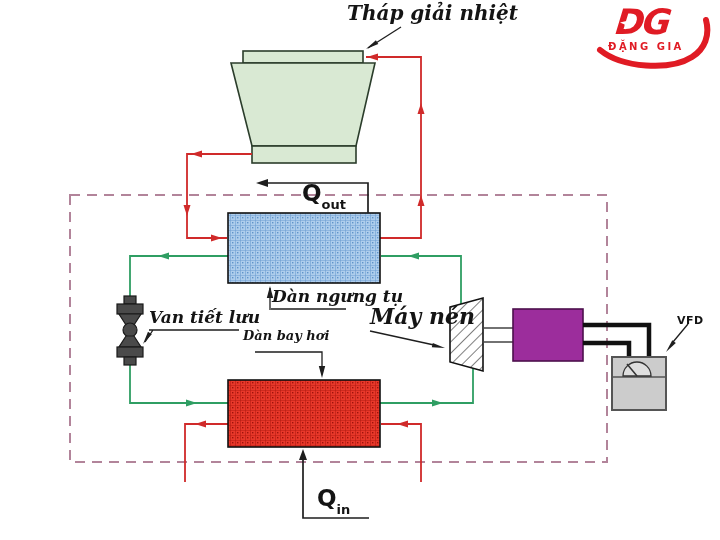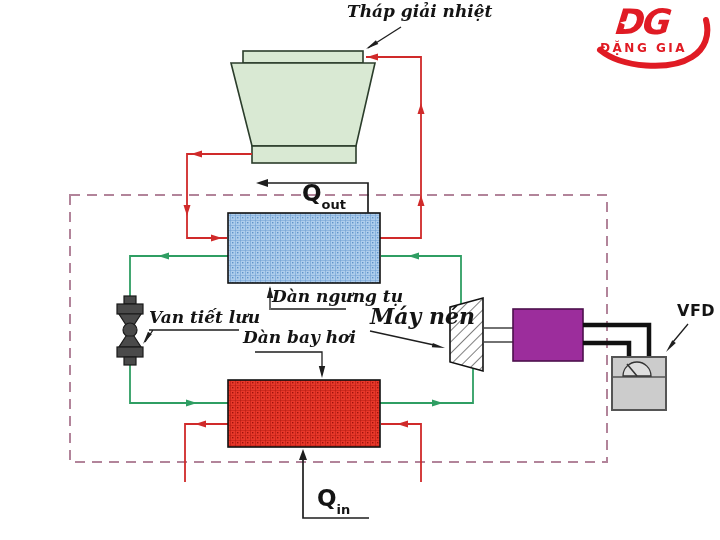--- a/index.html
+++ b/index.html
@@ -3,35 +3,35 @@
 <meta charset="utf-8">
 <style>
   html,body{margin:0;padding:0;background:#ffffff;}
   #stage{position:relative;width:720px;height:540px;background:#ffffff;overflow:hidden;
          font-family:"DejaVu Sans",sans-serif;}
   .abs{position:absolute;}
   .dlabel{font-family:"DejaVu Serif",serif;font-style:italic;font-weight:700;color:#141414;
           white-space:nowrap;line-height:1;}
   .qlabel{font-family:"DejaVu Sans",sans-serif;font-weight:700;color:#141414;white-space:nowrap;line-height:1;}
   .qlabel sub{font-size:13px;font-weight:700;position:relative;top:2px;left:0px;margin-top:36px;}
-  #tower-label{left:347px;top:3px;font-size:17px;}
+  #tower-label{left:347px;top:3px;font-size:20px;}
   #cond-label{left:272px;top:288px;font-size:17px;}
   #valve-label{left:149px;top:309px;font-size:17px;}
-  #evap-label{left:243px;top:329px;font-size:17px;}
+  #evap-label{left:243px;top:329px;font-size:13px;}
   #comp-label{left:370px;top:305px;font-size:22px;}
-  #vfd-label{left:677px;top:303px;font-size:16px;letter-spacing:.5px;}
+  #vfd-label{left:677px;top:315px;font-size:11px;letter-spacing:.5px;}
   #qout-label{left:302px;top:182px;font-size:23px;}
   #qin-label{left:317px;top:487px;font-size:23px;text-align:right;}
   
   #logo{left:592px;top:4px;width:124px;height:66px;color:#e01b24;}
   #logo .monogram{position:absolute;left:24px;top:-2px;font-size:35px;font-weight:700;
                   font-style:italic;letter-spacing:-2px;transform:skewX(-6deg);}
   #logo .logo-arrow{position:absolute;left:28px;top:11px;color:#ffffff;font-size:14px;
                     font-weight:700;transform:rotate(-38deg);}
-  #logo .brand{position:absolute;left:8px;top:37px;font-size:12px;font-weight:700;
+  #logo .brand{position:absolute;left:16px;top:37px;font-size:10px;font-weight:700;
                letter-spacing:2.5px;white-space:nowrap;}
   #logo svg{position:absolute;left:0;top:0;}
 </style>
 </head>
 <body>
 
 <div id="stage">
 
   <svg width="720" height="540" viewBox="0 0 720 540">
     <defs>

